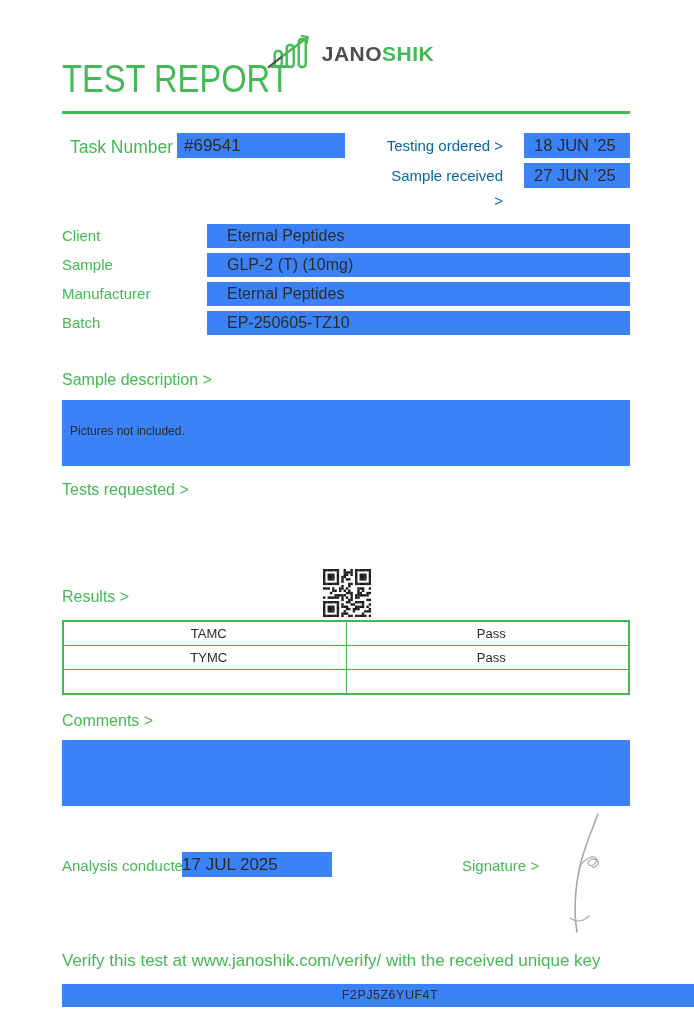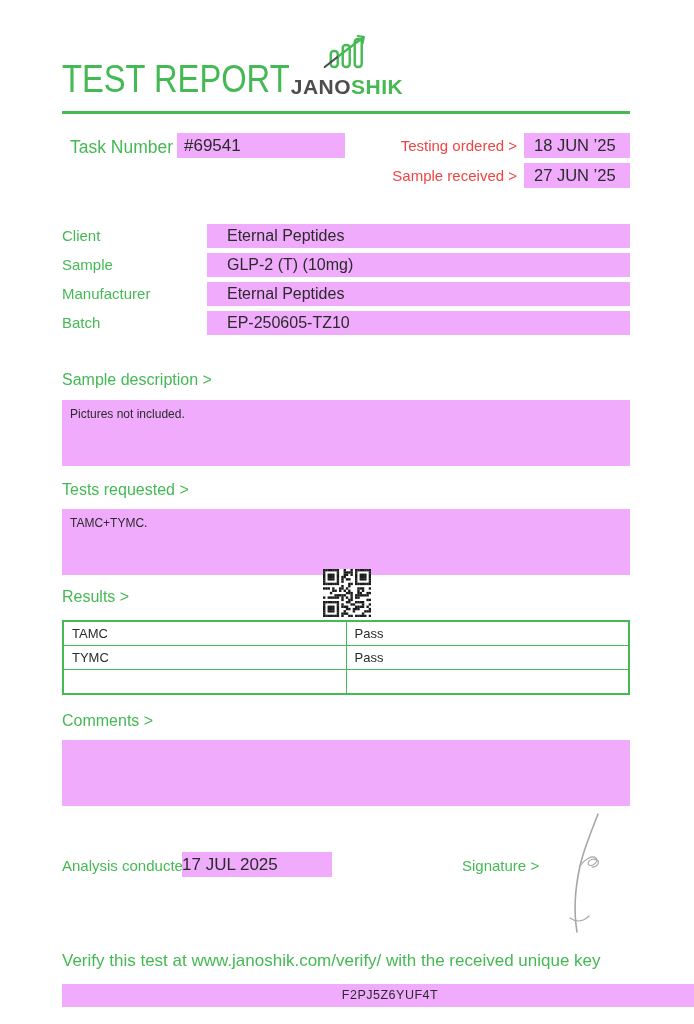--- a/index.html
+++ b/index.html
@@ -7,54 +7,54 @@
     position:relative;width:694px;height:1024px;background:#fff;
     font-family:"Liberation Sans",sans-serif;overflow:hidden;
     -webkit-font-smoothing:antialiased;
   }
   .title{
     position:absolute;left:62px;top:58px;font-size:38px;color:#44b954;
     transform:scaleX(.86);transform-origin:0 0;letter-spacing:0;white-space:nowrap;
   }
   .logo{
     position:absolute;left:50%;top:32px;transform:translateX(-50%);
-    display:flex;flex-direction:column;align-items:center;
+    display:flex;flex-direction:row;align-items:center;
   }
   .logo-text{font-size:21px;font-weight:bold;letter-spacing:.5px;color:#4d4d4f;margin-top:1px;}
   .logo-text .accent{color:#44b954;}
   .contact{
     position:absolute;right:62px;top:58px;text-align:right;
     font-size:12.5px;color:#6b6c6e;line-height:1.55;
   }
   .rule{position:absolute;left:62px;width:568px;top:111px;height:3px;background:#44b954;}
-  .field{background:#f0abfc;color:#2b2b2b;}
+  .field{background:#3b82f6;color:#2b2b2b;}
   .task-label{position:absolute;left:62px;top:137px;font-size:17.5px;color:#44b954;margin-left:8px;}
   .task-field{
     position:absolute;left:177px;top:133px;width:168px;height:25px;
     font-size:17px;line-height:25px;padding-left:7px;box-sizing:border-box;
   }
   .orders{position:absolute;left:380px;top:133px;width:250px;display:flex;flex-direction:column;gap:5px;}
   .order-row{display:flex;height:25px;}
-  .order-label{flex:1;text-align:right;font-size:15px;color:#ef4444;line-height:25px;padding-right:7px;}
+  .order-label{flex:1;text-align:right;font-size:15px;color:#0369a1;line-height:25px;padding-right:21px;}
   .order-field{width:106px;height:25px;font-size:16.5px;line-height:25px;padding-left:10px;box-sizing:border-box;white-space:nowrap;}
   .details{position:absolute;left:62px;top:224px;width:568px;display:flex;flex-direction:column;gap:5px;}
   .detail-row{display:flex;height:24px;gap:22px;}
   .detail-label{width:123px;font-size:15px;color:#44b954;line-height:24px;}
   .detail-value{flex:1;font-size:16px;line-height:24px;padding-left:20px;}
   .sec-heading{position:absolute;left:62px;font-size:16px;color:#44b954;}
   .sec-box{position:absolute;left:62px;width:568px;height:66px;box-sizing:border-box;
-    padding:7px 8px;font-size:12px;color:#2b2b2b;}
+    padding:24px 8px;font-size:12px;color:#2b2b2b;}
   .qr{position:absolute;left:323px;top:569px;width:48px;height:48px;background:#fff;}
   .results-table{
     position:absolute;left:62px;top:620px;width:568px;
     border-collapse:collapse;table-layout:fixed;
   }
   .results-table td{
     border:1.5px solid #44b954;height:23px;font-size:13px;color:#2b2b2b;
-    padding:0 0 0 8px;background:#fff;
+    padding:0 0 0 8px;background:#fff;text-align:center;
   }
   .results-table{border:2px solid #44b954;}
   .analysis-label{position:absolute;left:62px;top:857px;font-size:15px;color:#44b954;}
   .analysis-field{
     position:absolute;left:182px;top:852px;width:150px;height:25px;
     font-size:17px;line-height:25px;box-sizing:border-box;white-space:nowrap;
   }
   .signature-label{position:absolute;left:462px;top:857px;font-size:15px;color:#44b954;}
   .signature{position:absolute;left:552px;top:812px;}
   .verify-text{position:absolute;left:62px;top:951px;width:568px;font-size:17px;color:#44b954;white-space:nowrap;}
@@ -117,21 +117,20 @@
     <div class="detail-row">
       <div class="detail-label">Batch</div>
       <div class="detail-value field">EP-250605-TZ10</div>
     </div>
   </div>
 
   <div class="sec-heading" style="top:371px;">Sample description &gt;</div>
   <div class="sec-box field" style="top:400px;">Pictures not included.</div>
 
   <div class="sec-heading" style="top:481px;">Tests requested &gt;</div>
-  <div class="sec-box field" style="top:509px;">TAMC+TYMC.</div>
 
   <div class="sec-heading" style="top:588px;">Results &gt;</div>
   <div class="qr"><svg id="qr" width="48" height="48" viewBox="0 0 21 21">
         <rect x="0" y="0" width="1.05" height="1.05" fill="#1a1a1a"></rect>
         <rect x="1" y="0" width="1.05" height="1.05" fill="#1a1a1a"></rect>
         <rect x="2" y="0" width="1.05" height="1.05" fill="#1a1a1a"></rect>
         <rect x="3" y="0" width="1.05" height="1.05" fill="#1a1a1a"></rect>
         <rect x="4" y="0" width="1.05" height="1.05" fill="#1a1a1a"></rect>
         <rect x="5" y="0" width="1.05" height="1.05" fill="#1a1a1a"></rect>
         <rect x="6" y="0" width="1.05" height="1.05" fill="#1a1a1a"></rect>

